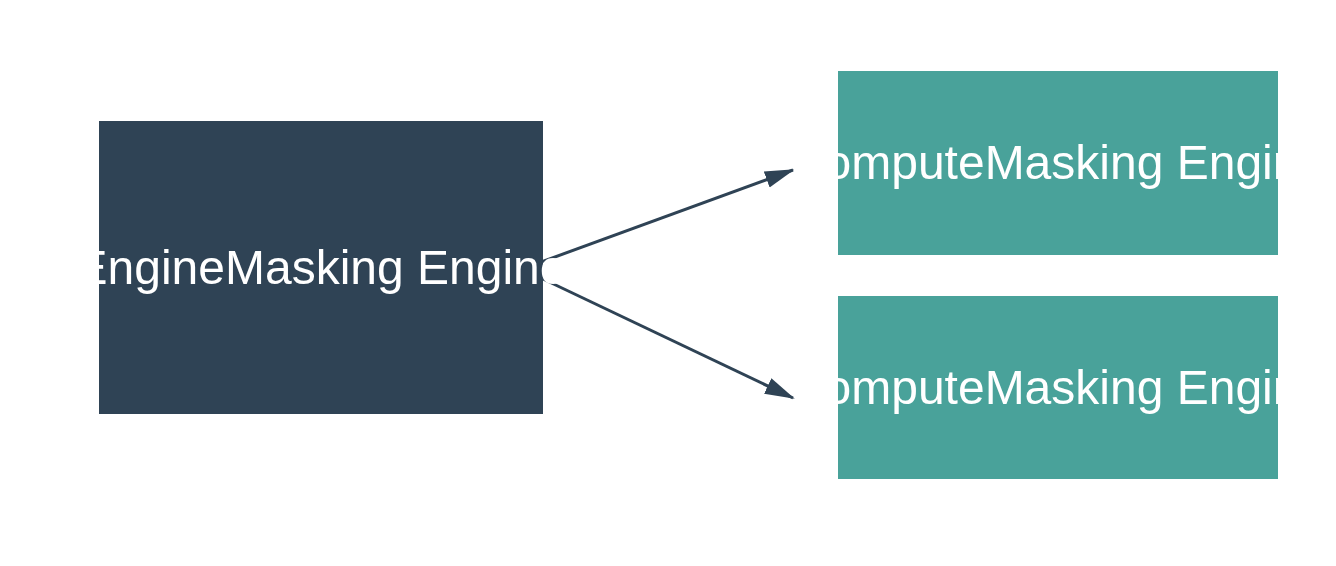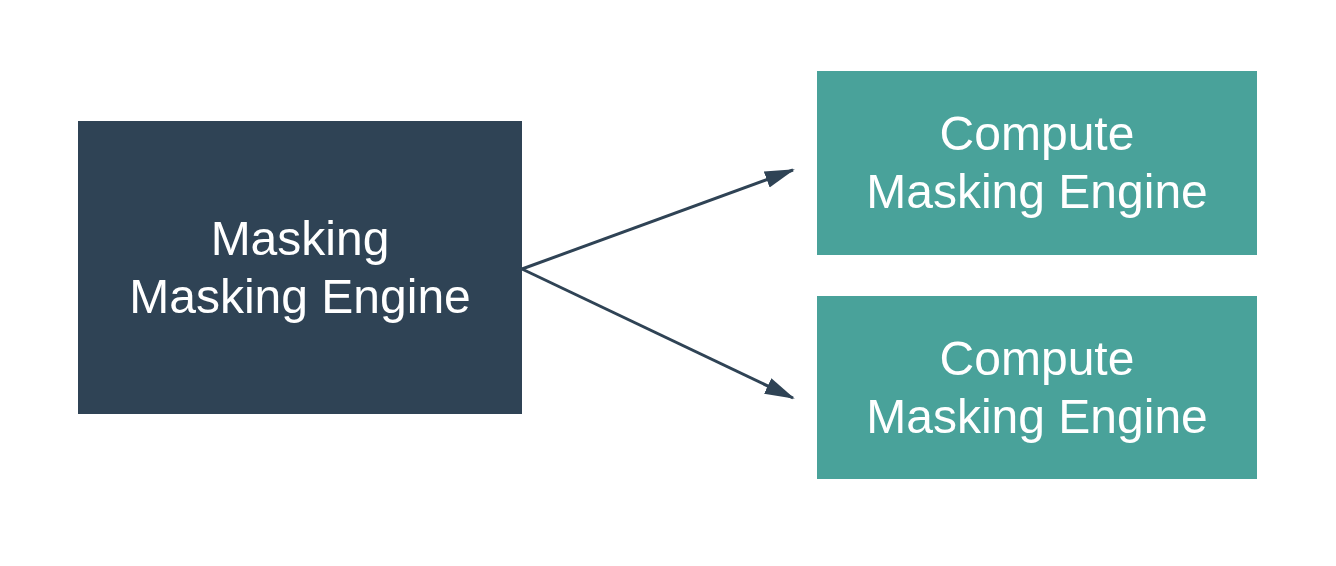--- a/index.html
+++ b/index.html
@@ -19,28 +19,29 @@
     position: absolute;
     left: 0;
     top: 0;
     width: 1336px;
     height: 566px;
     pointer-events: none;
   }
   .node {
     position: absolute;
     display: flex;
-    flex-direction: column;
+    flex-direction: row;
     align-items: center;
     justify-content: center;
     text-align: center;
     color: #FFFFFF;
     font-size: 48px;
     line-height: 58px;
     font-weight: 400;
+    margin-left: 21px;
   }
   .node-control {
     left: 78px;
     top: 121px;
     width: 444px;
     height: 293px;
   }
   .node-compute-1 {
     left: 817px;
     top: 71px;
@@ -67,21 +68,21 @@
     <defs>
       <marker id="arrowhead" markerUnits="userSpaceOnUse" markerWidth="30" markerHeight="20" refX="28" refY="10" orient="auto">
         <path class="edge-head" d="M0,1.5 L30,10 L0,18.5 z" fill="#2F4355"></path>
       </marker>
     </defs>
     <line class="edge-line" x1="522" y1="269" x2="793" y2="170" stroke-width="3" marker-end="url(#arrowhead)" stroke="#2F4355"></line>
     <line class="edge-line" x1="522" y1="269" x2="793" y2="398" stroke-width="3" marker-end="url(#arrowhead)" stroke="#2F4355"></line>
   </svg>
 
   <div class="node node-control" style="background: rgb(47, 67, 85); color: rgb(255, 255, 255);">
-    <span class="label-line">Masking</span>
+    <span class="label-line">Engine</span>
     <span class="label-line">Masking Engine</span>
   </div>
 
   <div class="node node-compute-1" style="background: rgb(73, 162, 154); color: rgb(255, 255, 255);">
     <span class="label-line">Compute</span>
     <span class="label-line">Masking Engine</span>
   </div>
 
   <div class="node node-compute-2" style="background: rgb(73, 162, 154); color: rgb(255, 255, 255);">
     <span class="label-line">Compute</span>

